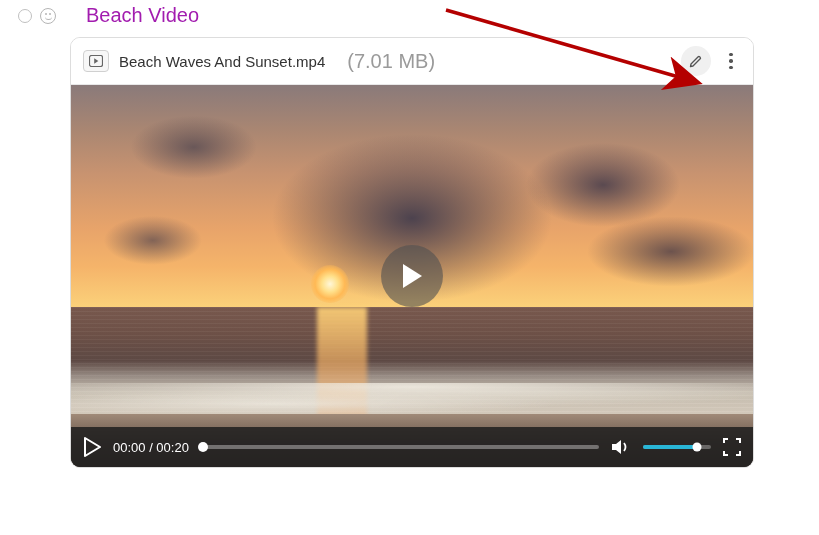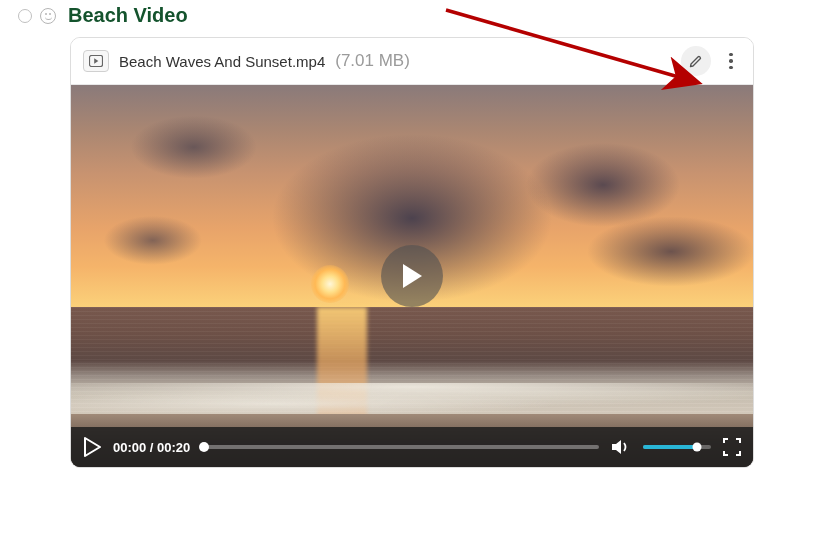--- a/index.html
+++ b/index.html
@@ -45,23 +45,23 @@
     width: 7px; height: 4px;
     border: 1.5px solid #b5b5b5;
     border-top: none;
     border-left: none;
     border-right: none;
     border-radius: 0 0 8px 8px;
     left: 3.5px; top: 7px;
   }
   .title {
     font-size: 20px;
-    font-weight: 700;
-    color: #14532d;
-    margin-left: 6px;
+    font-weight: 400;
+    color: #a21caf;
+    margin-left: 24px;
   }
 
   .panel {
     margin: 10px 0 0 70px;
     width: 684px;
     border: 1px solid #ddd;
     border-radius: 10px;
     overflow: hidden;
     background: #fff;
   }
@@ -80,23 +80,23 @@
     background: #f7f7f7;
     display: flex;
     align-items: center;
     justify-content: center;
   }
   .file-name {
     font-size: 15px;
     color: #333;
   }
   .file-size {
-    font-size: 17px;
+    font-size: 20px;
     color: #9a9a9a;
-    margin-left: 0;
+    margin-left: 12px;
   }
   .spacer { flex: 1; }
   .edit-btn {
     width: 30px; height: 30px;
     border-radius: 50%;
     background: #f0f0f0;
     display: flex;
     align-items: center;
     justify-content: center;
     cursor: pointer;
@@ -198,21 +198,21 @@
     left:0; right:0; bottom:0;
     height: 40px;
     background: rgba(30,30,30,0.85);
     display: flex;
     align-items: center;
     padding: 0 12px;
     gap: 12px;
     color: #fff;
     font-size: 13px;
   }
-  .time-text { white-space: nowrap; font-weight: bold; }
+  .time-text { white-space: nowrap; }
   .progress {
     flex: 1;
     height: 4px;
     background: rgba(255,255,255,0.35);
     border-radius: 2px;
     position: relative;
     cursor: pointer;
   }
   .progress .knob {
     position: absolute;

